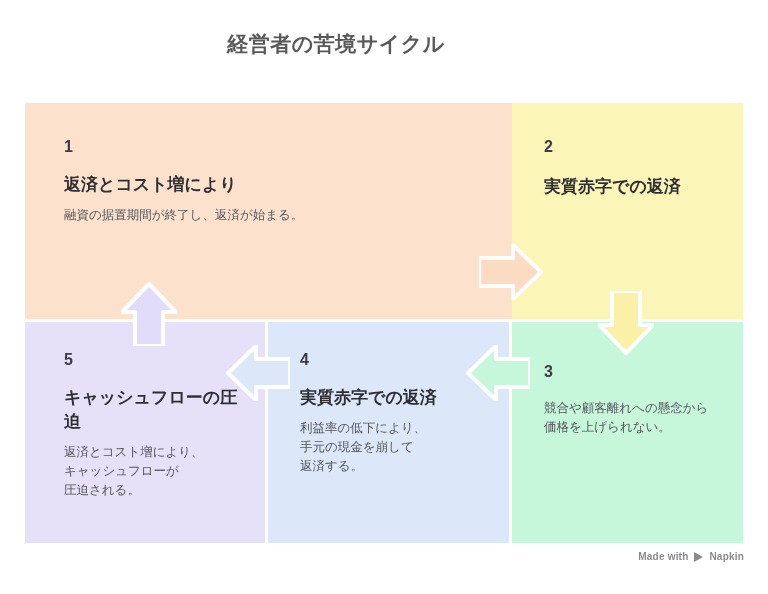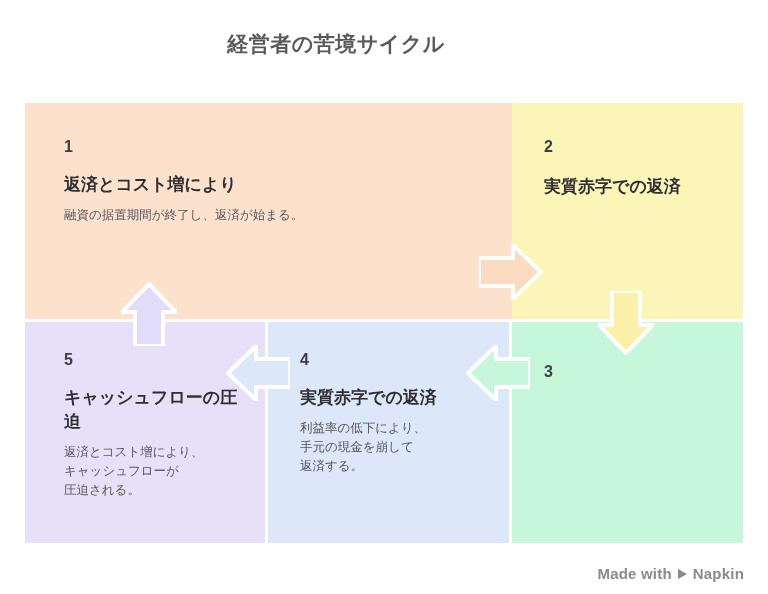--- a/index.html
+++ b/index.html
@@ -102,25 +102,25 @@
   #arrow-1-2 { left: 479px; top: 244px; }
   #arrow-2-3 { left: 598px; top: 291px; }
   #arrow-3-4 { left: 466px; top: 345px; }
   #arrow-4-5 { left: 226px; top: 345px; }
   #arrow-5-1 { left: 121px; top: 282px; }
 
   
   #watermark {
     position: absolute;
     right: 24px;
-    bottom: 12px;
+    bottom: 32px;
     display: flex;
     align-items: center;
     gap: 6px;
-    font-size: 15px;
+    font-size: 10px;
     font-weight: bold;
     color: #8a8a8f;
     letter-spacing: 0.2px;
   }
   #watermark .wm-logo {
     display: inline-block;
     width: 0;
     height: 0;
     border-left: 9px solid #8a8a8f;
     border-top: 5.5px solid transparent;
@@ -147,20 +147,22 @@
     <div class="panel" id="panel-2" style="background: rgb(251, 245, 184);">
       <div class="panel-inner">
         <div class="panel-num" style="color: rgb(60, 60, 65);">2</div>
         <div class="panel-heading" style="color: rgb(46, 46, 51);">実質赤字での返済</div>
       </div>
     </div>
 
     <div class="panel" id="panel-3" style="background: rgb(198, 247, 218);">
       <div class="panel-inner">
         <div class="panel-num" style="color: rgb(60, 60, 65);">3</div>
+        <div class="panel-desc" style="color: rgb(85, 85, 92);">競合や顧客離れへの懸念から
+価格を上げられない。</div>
       </div>
     </div>
 
     <div class="panel" id="panel-4" style="background: rgb(220, 231, 249);">
       <div class="panel-inner">
         <div class="panel-num" style="color: rgb(60, 60, 65);">4</div>
         <div class="panel-heading" style="color: rgb(46, 46, 51);">実質赤字での返済</div>
         <div class="panel-desc" style="color: rgb(85, 85, 92);">利益率の低下により、
 手元の現金を崩して
 返済する。</div>

